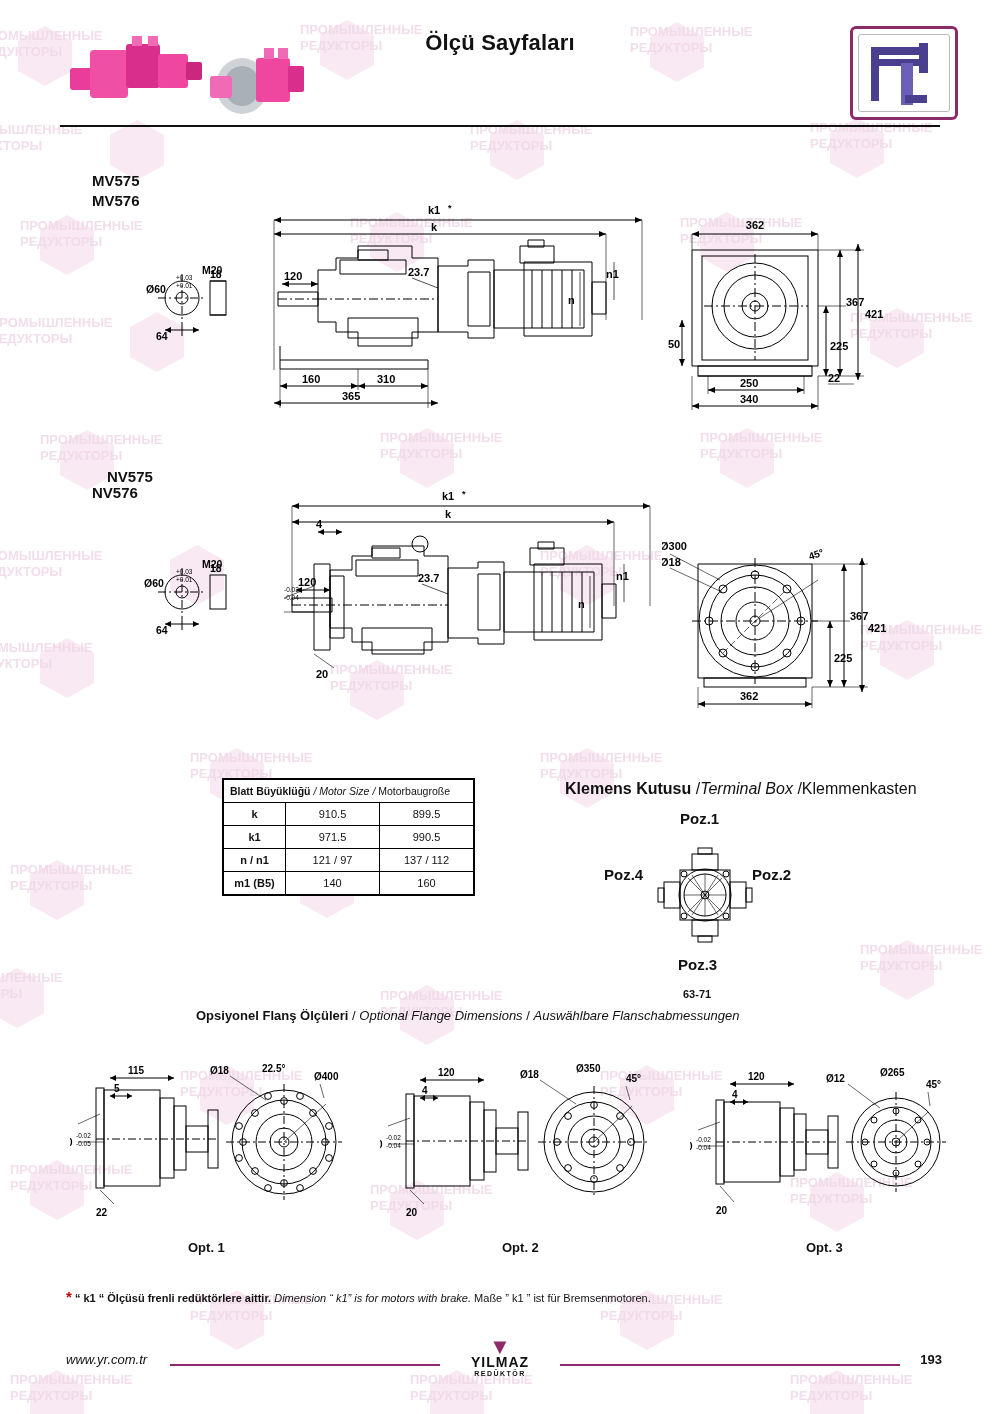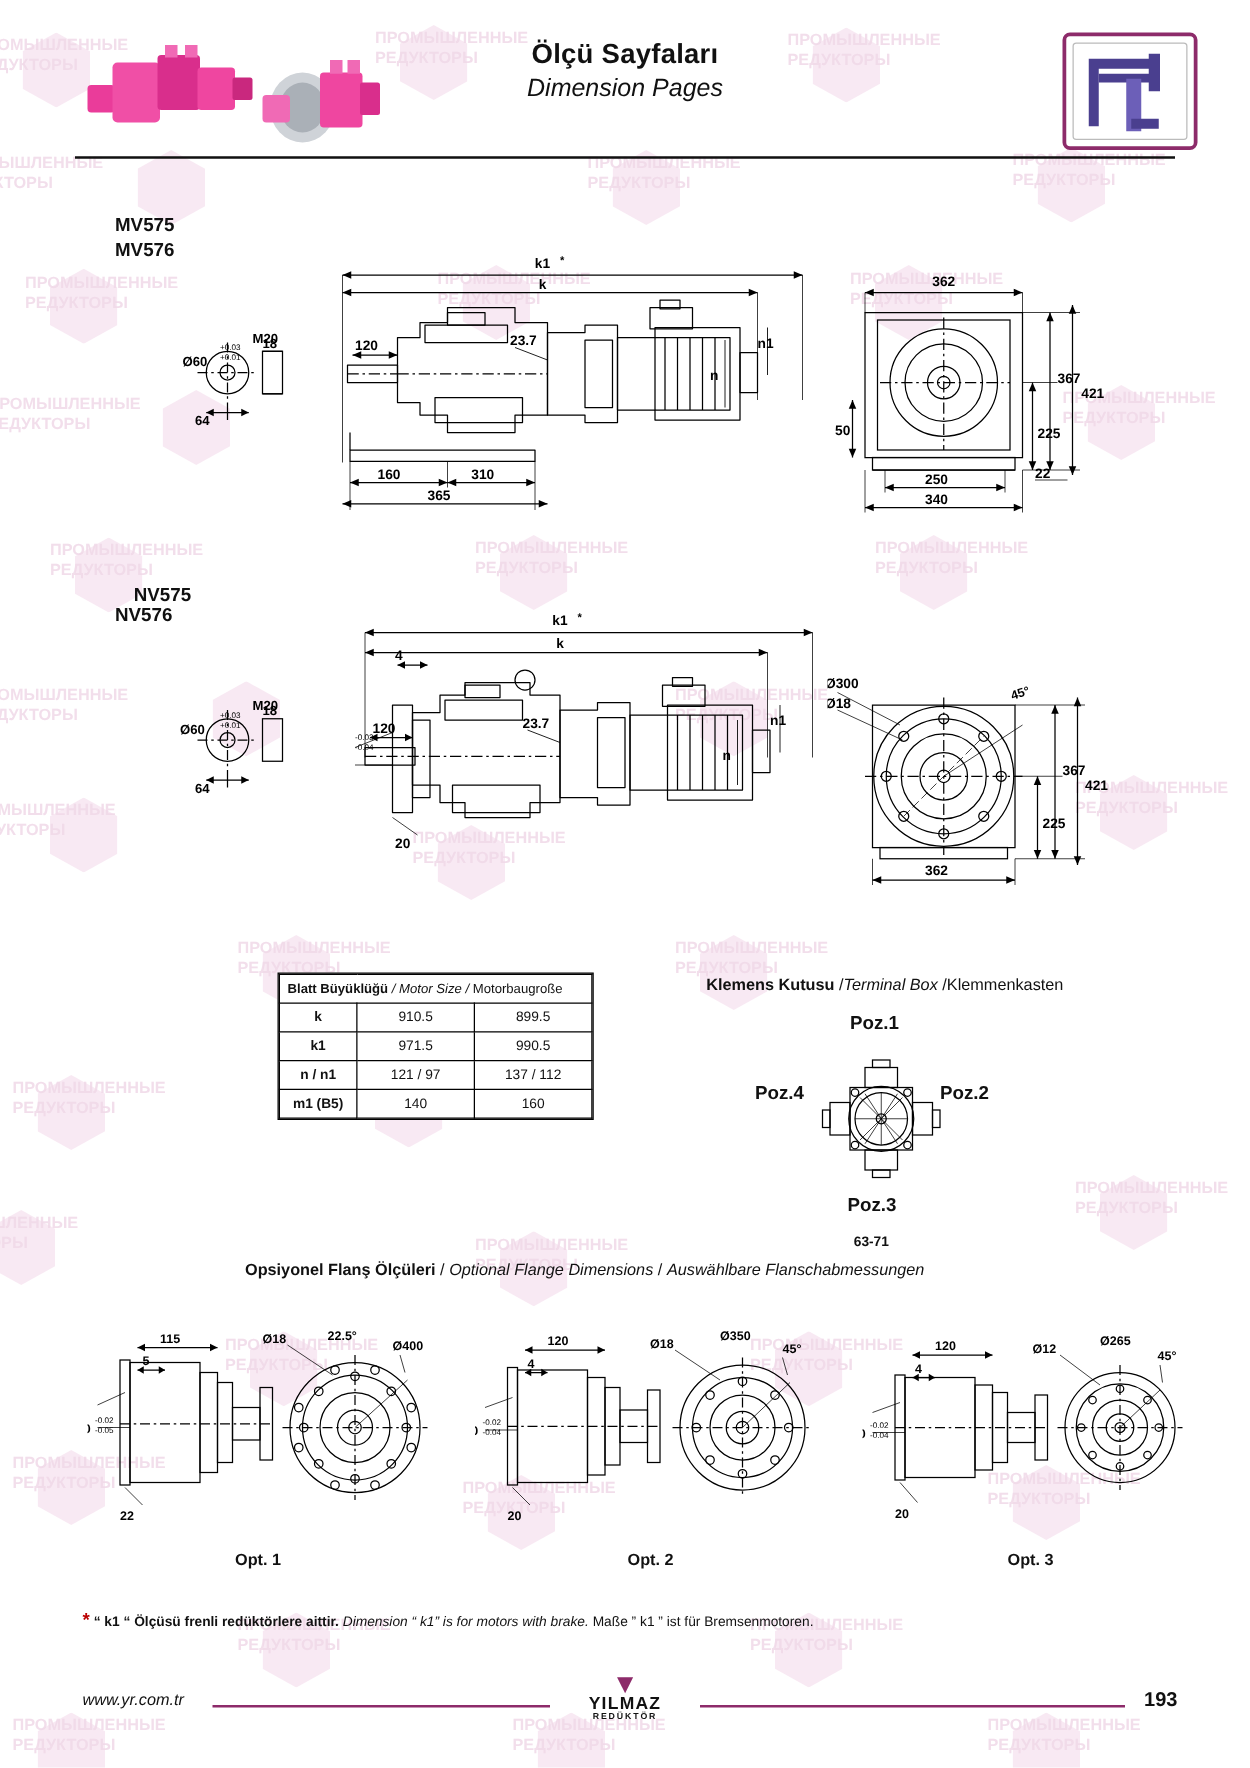--- a/index.html
+++ b/index.html
@@ -63,40 +63,40 @@
   .mtable table { border-collapse:collapse; font-size:11px; }
   .mtable td, .mtable th { border:1px solid #000; text-align:center; padding:5px 4px; }
   .mtable .hdrrow td { font-weight:bold; font-size:10.5px; text-align:left; padding:5px 6px; }
   .mtable .hdrrow .it { font-style:italic; font-weight:normal; }
   .mtable .c1 { width:62px; font-weight:bold; }
   .mtable .c2 { width:94px; }
   .mtable .c3 { width:94px; }
   .mtable .bold { font-weight:bold; }
 
   
-  .tb-title { position:absolute; left:565px; top:780px; font-size:13px; font-weight:bold; z-index:3; }
+  .tb-title { position:absolute; left:565px; top:780px; font-size:16px; font-weight:bold; z-index:3; }
   .tb-title .it { font-style:italic; font-weight:normal; }
   .tb-title .rg { font-weight:normal; }
   .poz { position:absolute; font-size:15px; font-weight:bold; z-index:3; }
   .tb-code { position:absolute; left:683px; top:988px; font-size:11px; font-weight:bold; z-index:3; }
 
   
   .opt-title { position:absolute; left:196px; top:1008px; font-size:13px; font-weight:bold; z-index:3; }
   .opt-title .it { font-style:italic; font-weight:normal; }
   .opt-cap { position:absolute; font-size:13px; font-weight:bold; z-index:3; }
 
   
   .fnote { position:absolute; left:66px; top:1288px; font-size:11px; z-index:3; }
   .fnote .star { color:#b00; font-weight:bold; font-size:15px; }
   .fnote .b { font-weight:bold; }
   .fnote .it { font-style:italic; }
   .f-url { position:absolute; left:66px; top:1352px; font-size:13px; font-style:italic; z-index:3; }
   .f-line-l { position:absolute; left:170px; top:1364px; width:270px; height:1.5px; background:#8d2b6a; z-index:3; }
   .f-line-r { position:absolute; left:560px; top:1364px; width:340px; height:1.5px; background:#8d2b6a; z-index:3; }
-  .f-page { position:absolute; right:58px; top:1352px; font-size:16px; font-weight:bold; z-index:3; }
+  .f-page { position:absolute; right:58px; top:1352px; font-size:13px; font-weight:bold; z-index:3; }
   .logo { position:absolute; left:452px; top:1340px; width:96px; text-align:center; z-index:3; }
   .logo .mark { font-size:22px; color:#8d2b6a; line-height:14px; font-weight:bold; }
   .logo .n1 { font-size:14px; font-weight:bold; letter-spacing:1px; color:#111; }
   .logo .n2 { font-size:7px; font-weight:bold; letter-spacing:1.5px; color:#111; }
 
   svg text { font-family:"Liberation Sans", sans-serif; }
 </style>
 </head>
 <body>
 
@@ -226,21 +226,20 @@
       <rect x="196" y="34" width="34" height="44" rx="3" fill="#ef46a0"></rect>
       <rect x="228" y="42" width="16" height="26" rx="2" fill="#d92e8c"></rect>
       <rect x="204" y="24" width="10" height="11" fill="#f06ab5"></rect>
       <rect x="218" y="24" width="10" height="11" fill="#f06ab5"></rect>
       <rect x="150" y="52" width="22" height="22" rx="3" fill="#f06ab5"></rect>
     </g>
   </svg>
 
   <div class="hdr-title">
     <div class="t1">Ölçü Sayfaları</div>
-    <div class="t2">Dimension Pages</div>
   </div>
 
   <div class="cal-box">
     <div class="cal-inner"></div>
     <svg style="position:absolute;left:12px;top:8px;" width="84" height="78" viewBox="0 0 84 78">
       <path d="M6 10 L60 10 L60 18 L14 18 L14 64 L6 64 Z" fill="#4a3f8f"></path>
       <rect x="14" y="22" width="46" height="7" fill="#4a3f8f"></rect>
       <rect x="36" y="26" width="12" height="42" fill="#6c5fb8"></rect>
       <rect x="54" y="6" width="9" height="30" fill="#4a3f8f"></rect>
       <rect x="40" y="58" width="22" height="8" fill="#4a3f8f"></rect>

